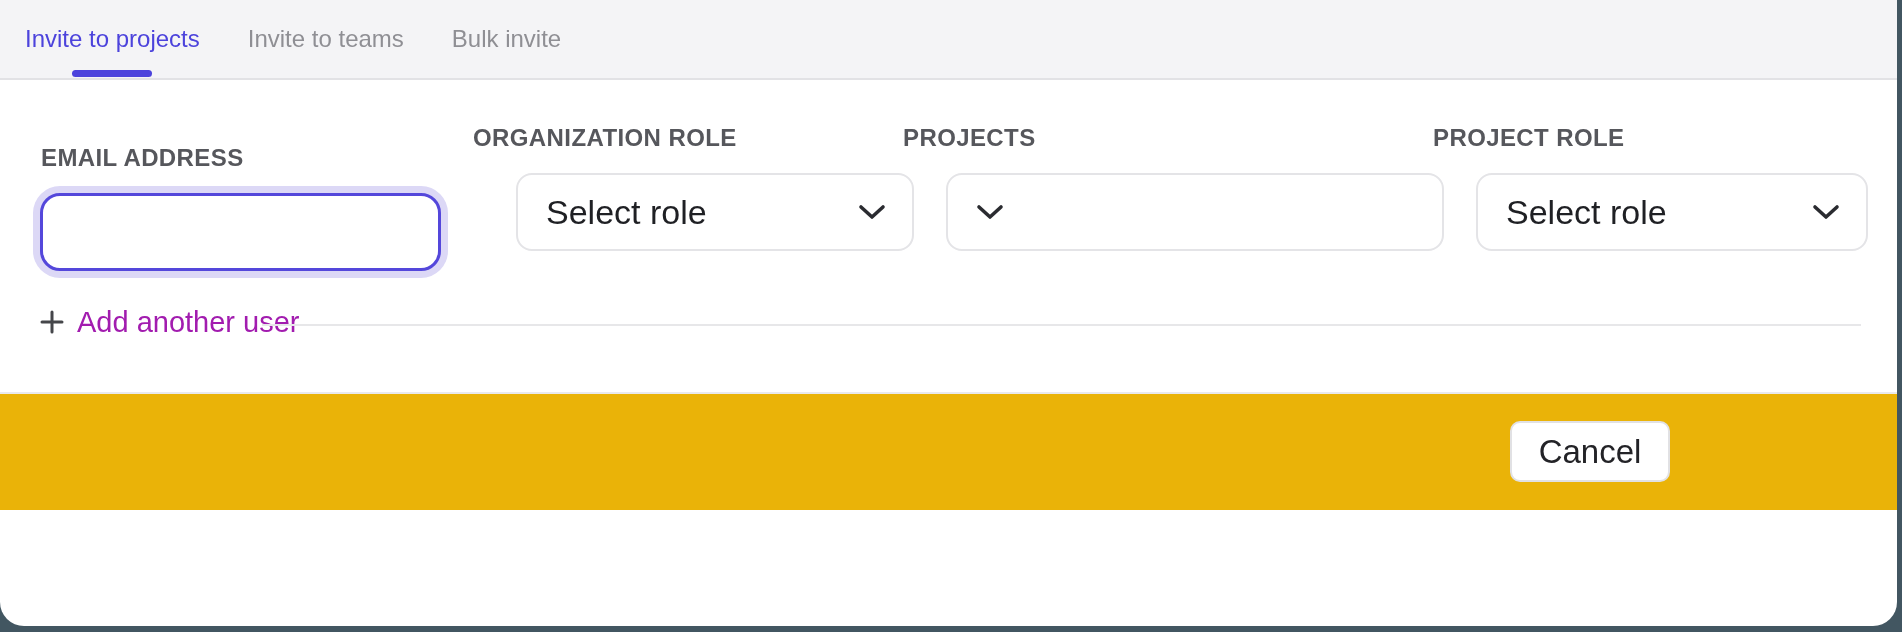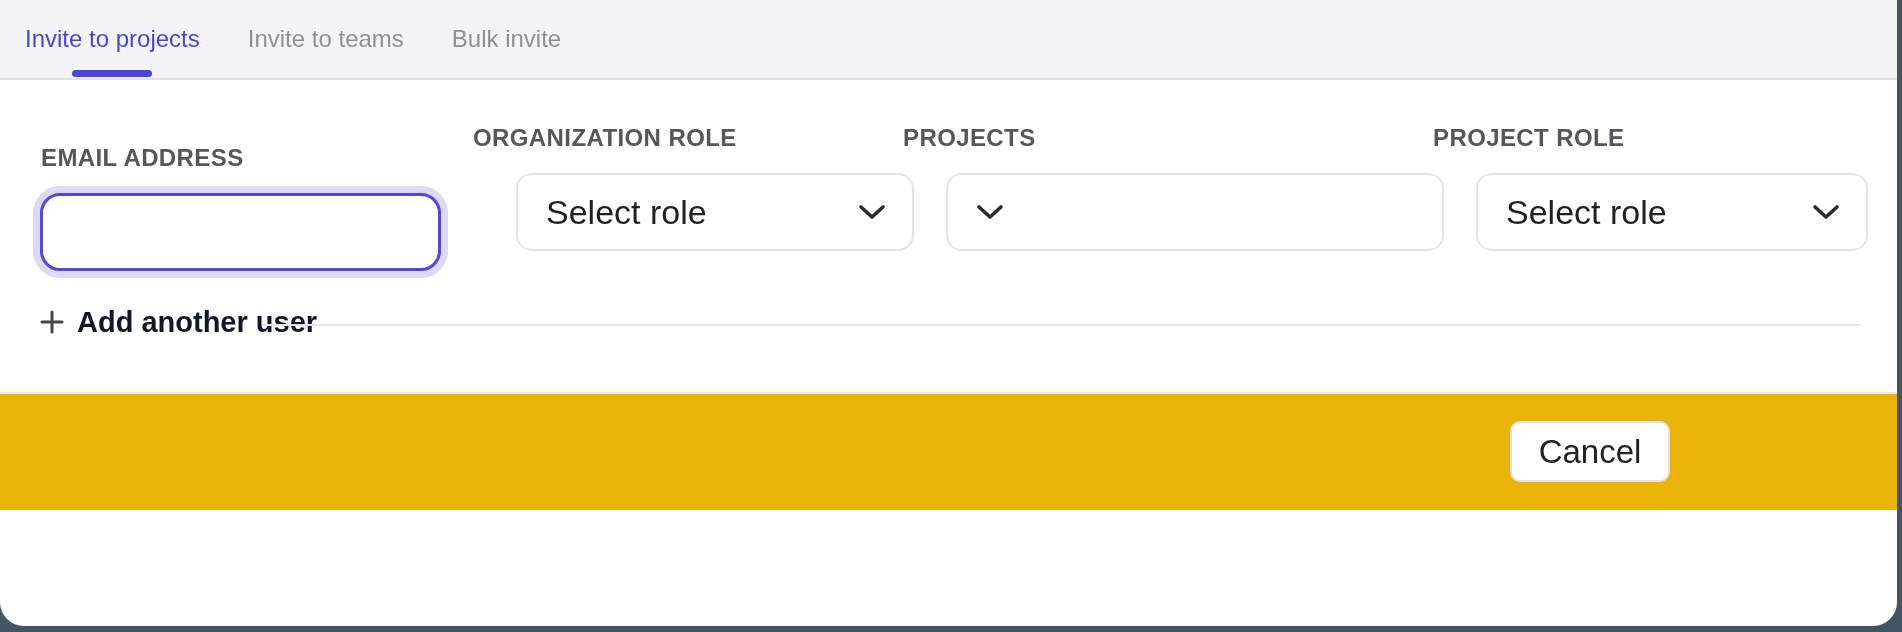--- a/index.html
+++ b/index.html
@@ -113,21 +113,21 @@
   .chevron{flex:0 0 auto;display:block;}
   .add-user{
     position:absolute;left:40px;top:224px;
     height:36px;
     display:flex;align-items:center;gap:13px;
     cursor:pointer;
     background:none;border:none;
     font-family:"Liberation Sans", sans-serif;
   }
   .add-user-label{
-    font-size:29px;font-weight:700;color:#0f172a;
+    font-size:29px;font-weight:400;color:#a21caf;
     white-space:nowrap;
   }
   .add-user-line{
     position:absolute;
     left:262px;right:36px;top:244px;
     height:2px;background:#e7e7e9;
   }
   
   .footer-divider{height:2px;background:#eaeaec;}
   .footer{

